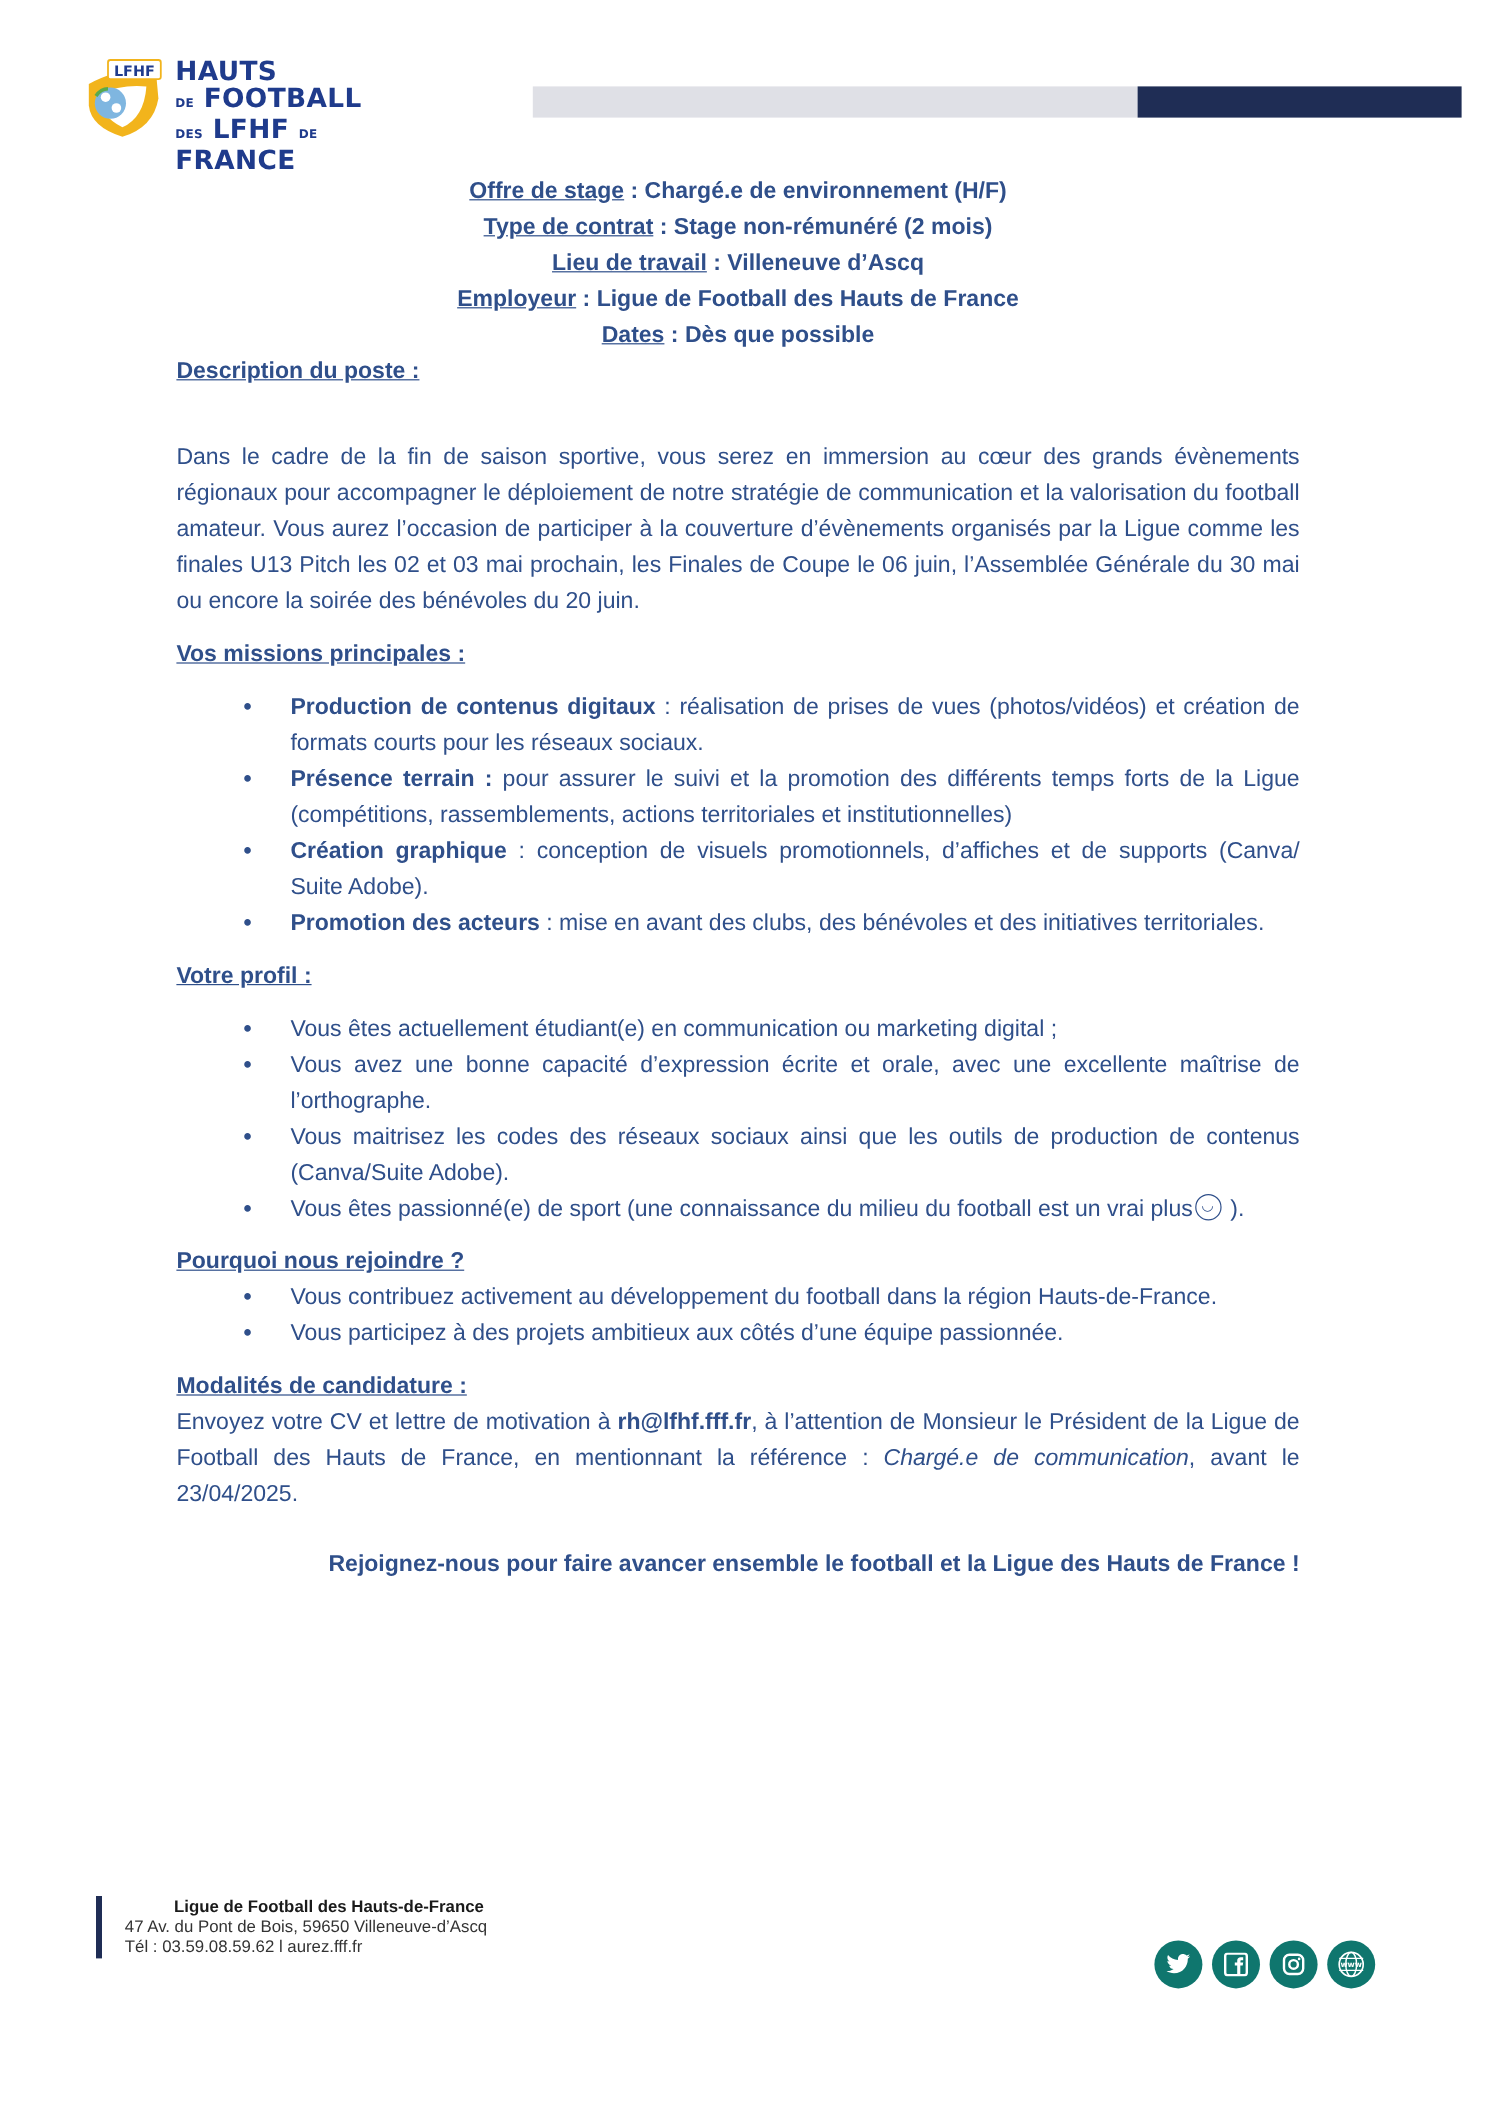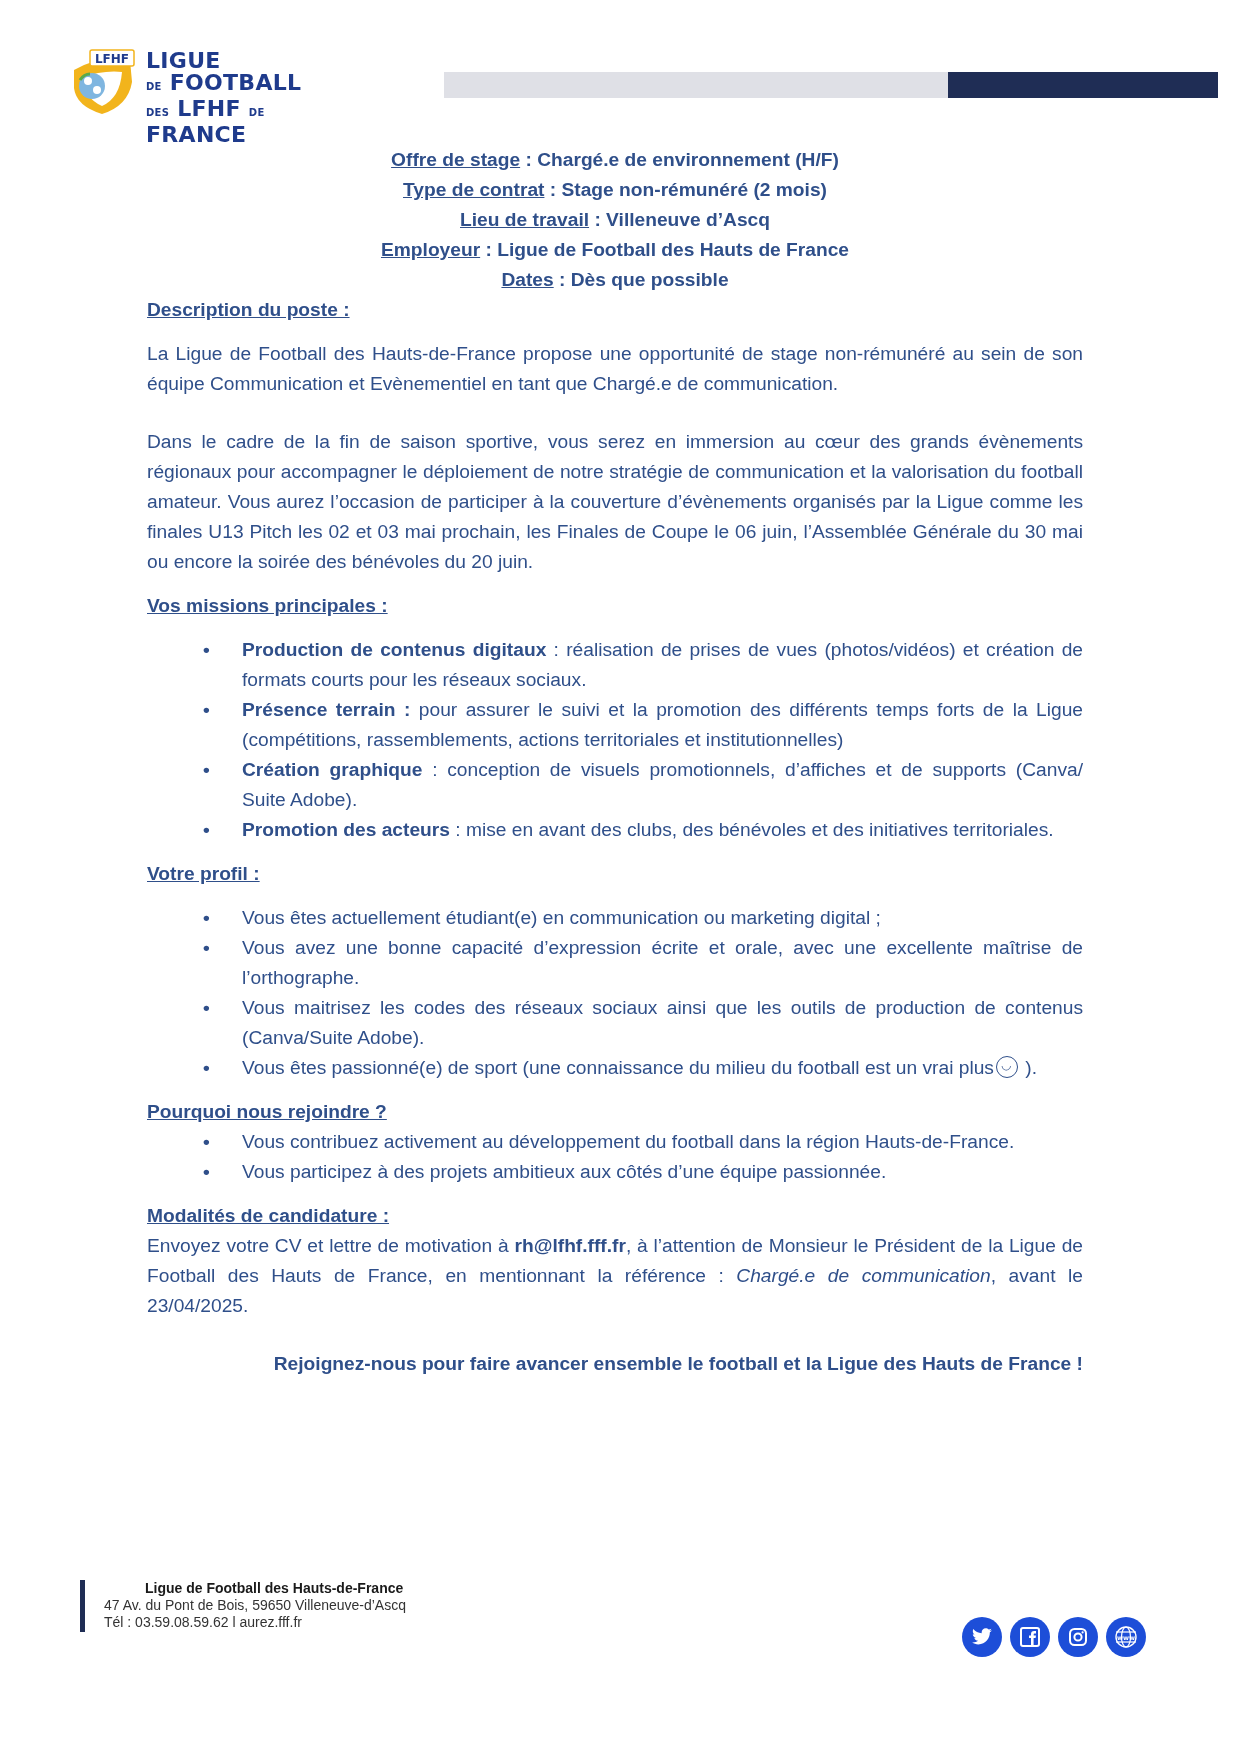--- a/index.html
+++ b/index.html
@@ -32,58 +32,57 @@
   .emoji { display: inline-block; width: 22px; height: 22px; border: 1.5px solid #2f4f8a; border-radius: 50%; vertical-align: -4px; position: relative; margin: 0 2px; }
   .emoji::after { content: "◡"; position: absolute; left: 4px; top: 2px; font-size: 12px; line-height: 12px; }
   .closing { text-align: right; font-weight: bold; }
 
   .footer { position: absolute; left: 80px; top: 1580px; }
   .footer-bar { position: absolute; left: 0; top: 0; width: 5px; height: 52px; background: #1f2d55; }
   .footer-text { position: absolute; left: 24px; top: 0; width: 420px; font-family: "Liberation Sans", sans-serif; font-size: 14px; line-height: 17px; color: #333; }
   .footer-text .org { font-weight: bold; color: #1a1a1a; margin-left: 41px; }
 
   .socials { position: absolute; left: 962px; top: 1617px; display: flex; gap: 8px; }
-  .soc { width: 40px; height: 40px; border-radius: 50%; background: #1d4ed8; color: #fff; display: flex; align-items: center; justify-content: center; font-family: "DejaVu Sans", sans-serif; font-weight: bold; font-size: 17px; }
+  .soc { width: 40px; height: 40px; border-radius: 50%; background: #0f766e; color: #fff; display: flex; align-items: center; justify-content: center; font-family: "DejaVu Sans", sans-serif; font-weight: bold; font-size: 17px; }
 </style>
 </head>
 <body>
 
 <div class="logo">
   <svg class="logo-mark" viewBox="0 0 70 70">
     <path d="M6 22 Q30 8 62 12 L64 34 Q60 58 34 66 Q8 58 6 40 Z" fill="#f2b41c"></path>
     <path d="M14 30 Q34 22 54 24 Q52 50 34 58 Q16 50 14 30 Z" fill="#ffffff"></path>
     <circle cx="24" cy="38" r="13" fill="#7fb6e0"></circle>
     <circle cx="20" cy="33" r="4" fill="#ffffff"></circle>
     <circle cx="29" cy="42" r="4" fill="#ffffff"></circle>
     <path d="M12 32 Q16 26 22 26" stroke="#5aaa4a" stroke-width="3" fill="none"></path>
     <rect x="22" y="2" width="44" height="16" rx="2" fill="#ffffff" stroke="#f2b41c" stroke-width="1.5"></rect>
     <text x="44" y="15" text-anchor="middle" font-family="DejaVu Sans, sans-serif" font-weight="bold" font-size="12" fill="#1f3b8c">LFHF</text>
   </svg>
   <div class="logo-text">
-    <div class="l1"><span>LIGUE</span></div>
+    <div class="l1"><span>HAUTS</span></div>
     <div class="l2"><span class="sm">DE</span> <span>FOOTBALL</span></div>
     <div class="l3"><span class="sm">DES</span> <span>LFHF</span> <span class="sm">DE</span> <span>FRANCE</span></div>
   </div>
 </div>
 
 <div class="bar-light"></div>
 <div class="bar-dark"></div>
 
 <div class="content">
   <div class="hdr">
     <div><span class="k">Offre de stage</span><span> : Chargé.e de environnement (H/F)</span></div>
     <div><span class="k">Type de contrat</span><span> : Stage non-rémunéré (2 mois)</span></div>
     <div><span class="k">Lieu de travail</span><span> : Villeneuve d’Ascq</span></div>
     <div><span class="k">Employeur</span><span> : Ligue de Football des Hauts de France</span></div>
     <div><span class="k">Dates</span><span> : Dès que possible</span></div>
   </div>
 
   <div class="sec-title">Description du poste :</div>
   <div class="gap"></div>
-  <p class="par">La Ligue de Football des Hauts-de-France propose une opportunité de stage non-rémunéré au sein de son équipe Communication et Evènementiel en tant que Chargé.e de communication.</p>
   <div class="gap-lg"></div>
   <p class="par">Dans le cadre de la fin de saison sportive, vous serez en immersion au cœur des grands évènements régionaux pour accompagner le déploiement de notre stratégie de communication et la valorisation du football amateur. Vous aurez l’occasion de participer à la couverture d’évènements organisés par la Ligue comme les finales U13 Pitch les 02 et 03 mai prochain, les Finales de Coupe le 06 juin, l’Assemblée Générale du 30 mai ou encore la soirée des bénévoles du 20 juin.</p>
   <div class="gap"></div>
 
   <div class="sec-title">Vos missions principales :</div>
   <div class="gap"></div>
   <ul class="bl">
     <li><span class="b">Production de contenus digitaux</span><span> : réalisation de prises de vues (photos/vidéos) et création de formats courts pour les réseaux sociaux.</span></li>
     <li><span class="b">Présence terrain :</span><span> pour assurer le suivi et la promotion des différents temps forts de la Ligue (compétitions, rassemblements, actions territoriales et institutionnelles)</span></li>
     <li><span class="b">Création graphique</span><span> : conception de visuels promotionnels, d’affiches et de supports (Canva/ Suite Adobe).</span></li>

